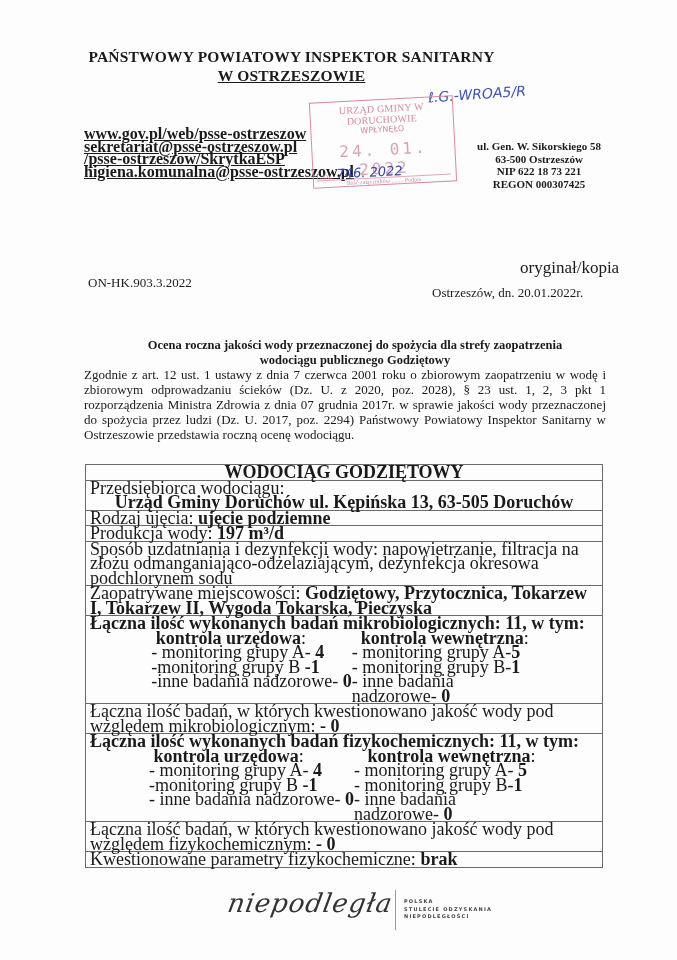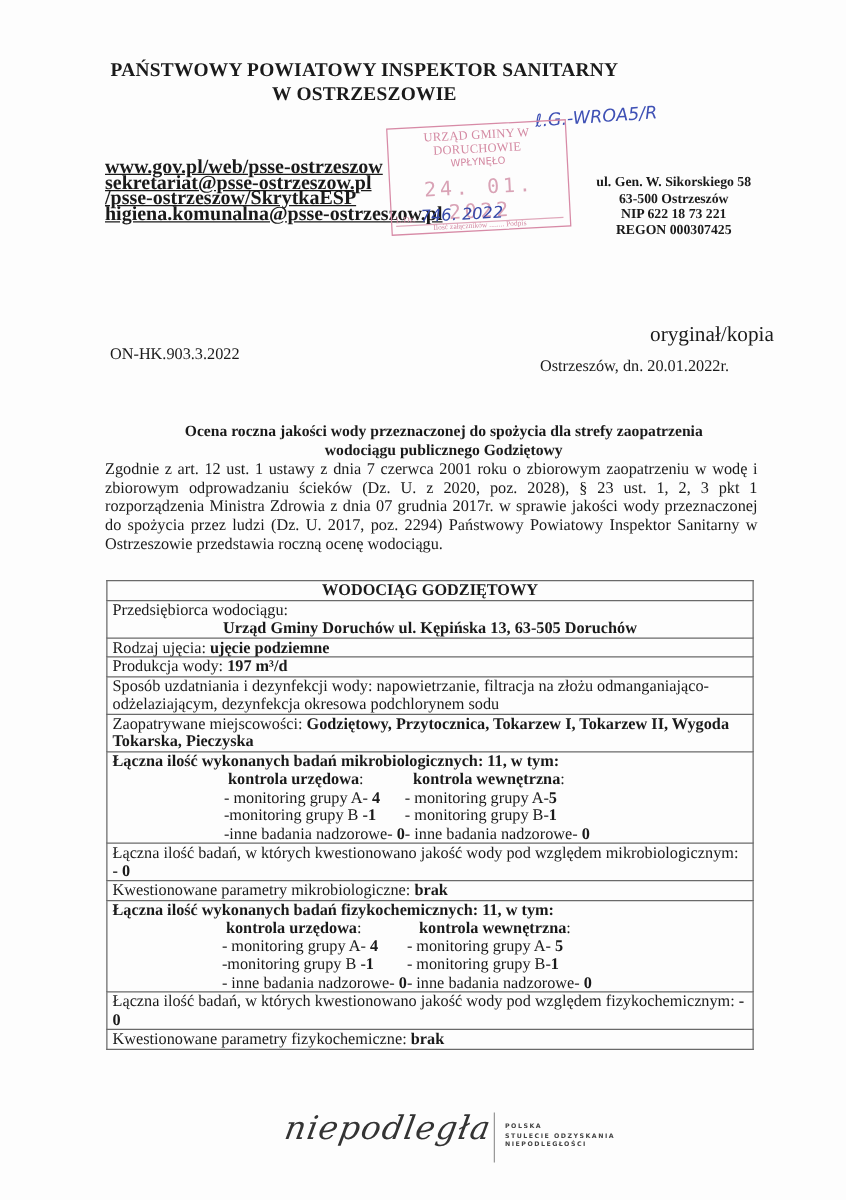--- a/index.html
+++ b/index.html
@@ -38,38 +38,38 @@
   .doc-title {
     left: 90px; width: 530px; top: 338px; text-align: center;
     font-weight: bold; font-size: 12.5px; line-height: 14.5px;
   }
   .intro {
     left: 84px; width: 522px; top: 367px; font-size: 13px; line-height: 15px;
     text-align: justify;
   }
   table.main {
     position: absolute; left: 85px; top: 464px; width: 518px;
-    border-collapse: collapse; font-size: 13px; line-height: 14.5px;
+    border-collapse: collapse; font-size: 18px; line-height: 14.5px;
   }
   table.main td { border: 1.2px solid #6a6a6a; padding: 0 4px; vertical-align: top; }
   .center { text-align: center; }
   .b { font-weight: bold; }
   .two { display: flex; justify-content: center; }
   .two .col2 { width: 178px; }
   .two .col2.alt { width: 185px; }
   .footer-logo { left: 228px; top: 888px; }
   .script { font-family: "DejaVu Serif", serif; font-style: italic; font-size: 26px; color: #333; letter-spacing: 1px; transform: skewX(-10deg); display:inline-block; }
   .sep { left: 395px; top: 890px; width: 1px; height: 40px; background: #999; }
   .footer-txt { left: 404px; top: 898px; font-family: "DejaVu Sans", sans-serif; font-size: 5px; letter-spacing: 1.2px; line-height: 7.5px; color: #444; font-weight: bold; }
 </style>
 </head>
 <body>
 
 <div class="abs hdr-title" style="top:48px;">PAŃSTWOWY POWIATOWY  INSPEKTOR  SANITARNY</div>
-<div class="abs hdr-title" style="top:67px;">W OSTRZESZOWIE</div>
+<div class="abs hdr-title" style="top:67px;text-decoration:underline;">W OSTRZESZOWIE</div>
 <div class="abs handwrite">ℓ.G.-WROA5/R</div>
 
 <div class="abs links">
   <a>www.gov.pl/web/psse-ostrzeszow</a>
   <a>sekretariat@psse-ostrzeszow.pl</a>
   <a>/psse-ostrzeszow/SkrytkaESP</a>
   <a>higiena.komunalna@psse-ostrzeszow.pl</a>
 </div>
 
 <div class="abs stamp">
@@ -139,23 +139,20 @@
         <div><span>- monitoring grupy A-</span><span class="b">5</span></div>
         <div><span>- monitoring  grupy B-</span><span class="b">1</span></div>
         <div><span>- inne badania nadzorowe- </span><span class="b">0</span></div>
       </div>
     </div>
   </td>
       </tr>
   <tr>
         <td><span>Łączna ilość badań, w których kwestionowano jakość wody pod względem mikrobiologicznym: </span><span class="b">- 0</span></td>
       </tr>
-  <tr>
-        <td><span>Kwestionowane parametry mikrobiologiczne:  </span><span class="b">brak</span></td>
-      </tr>
 
   <tr>
         <td>
     <div class="b">Łączna ilość wykonanych badań fizykochemicznych: 11, w tym:</div>
     <div class="two">
       <div>
         <div>&nbsp;<span class="b">kontrola urzędowa</span>:</div>
         <div><span>- monitoring  grupy A- </span><span class="b">4</span></div>
         <div><span>-monitoring grupy B </span><span class="b">-1</span></div>
         <div><span>- inne badania nadzorowe- </span><span class="b">0</span></div>

